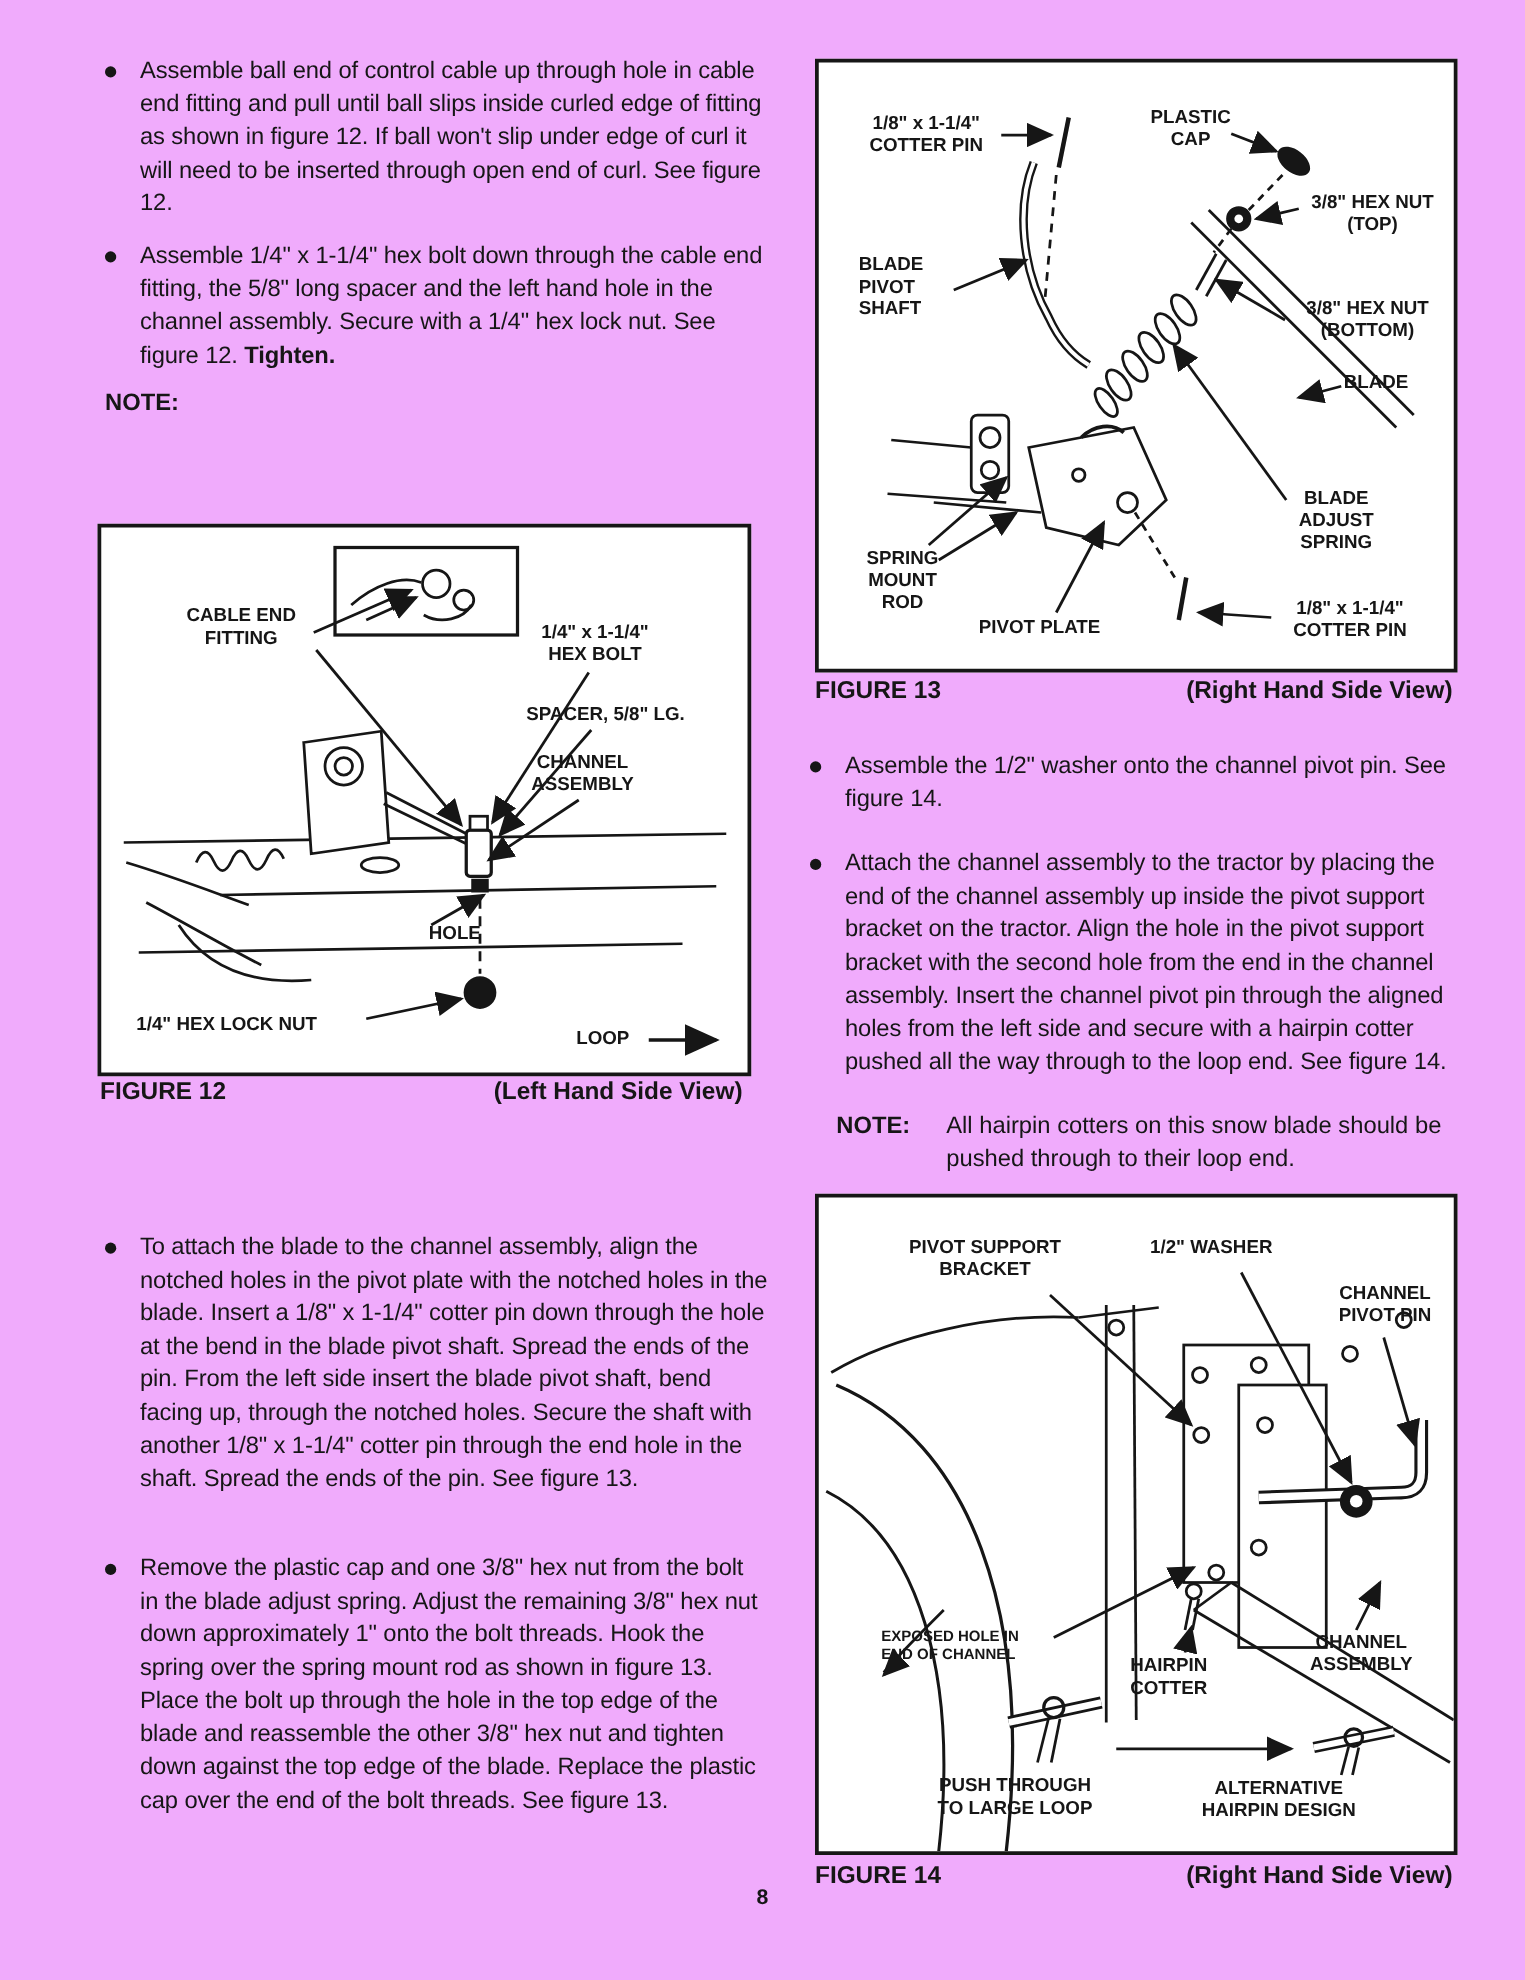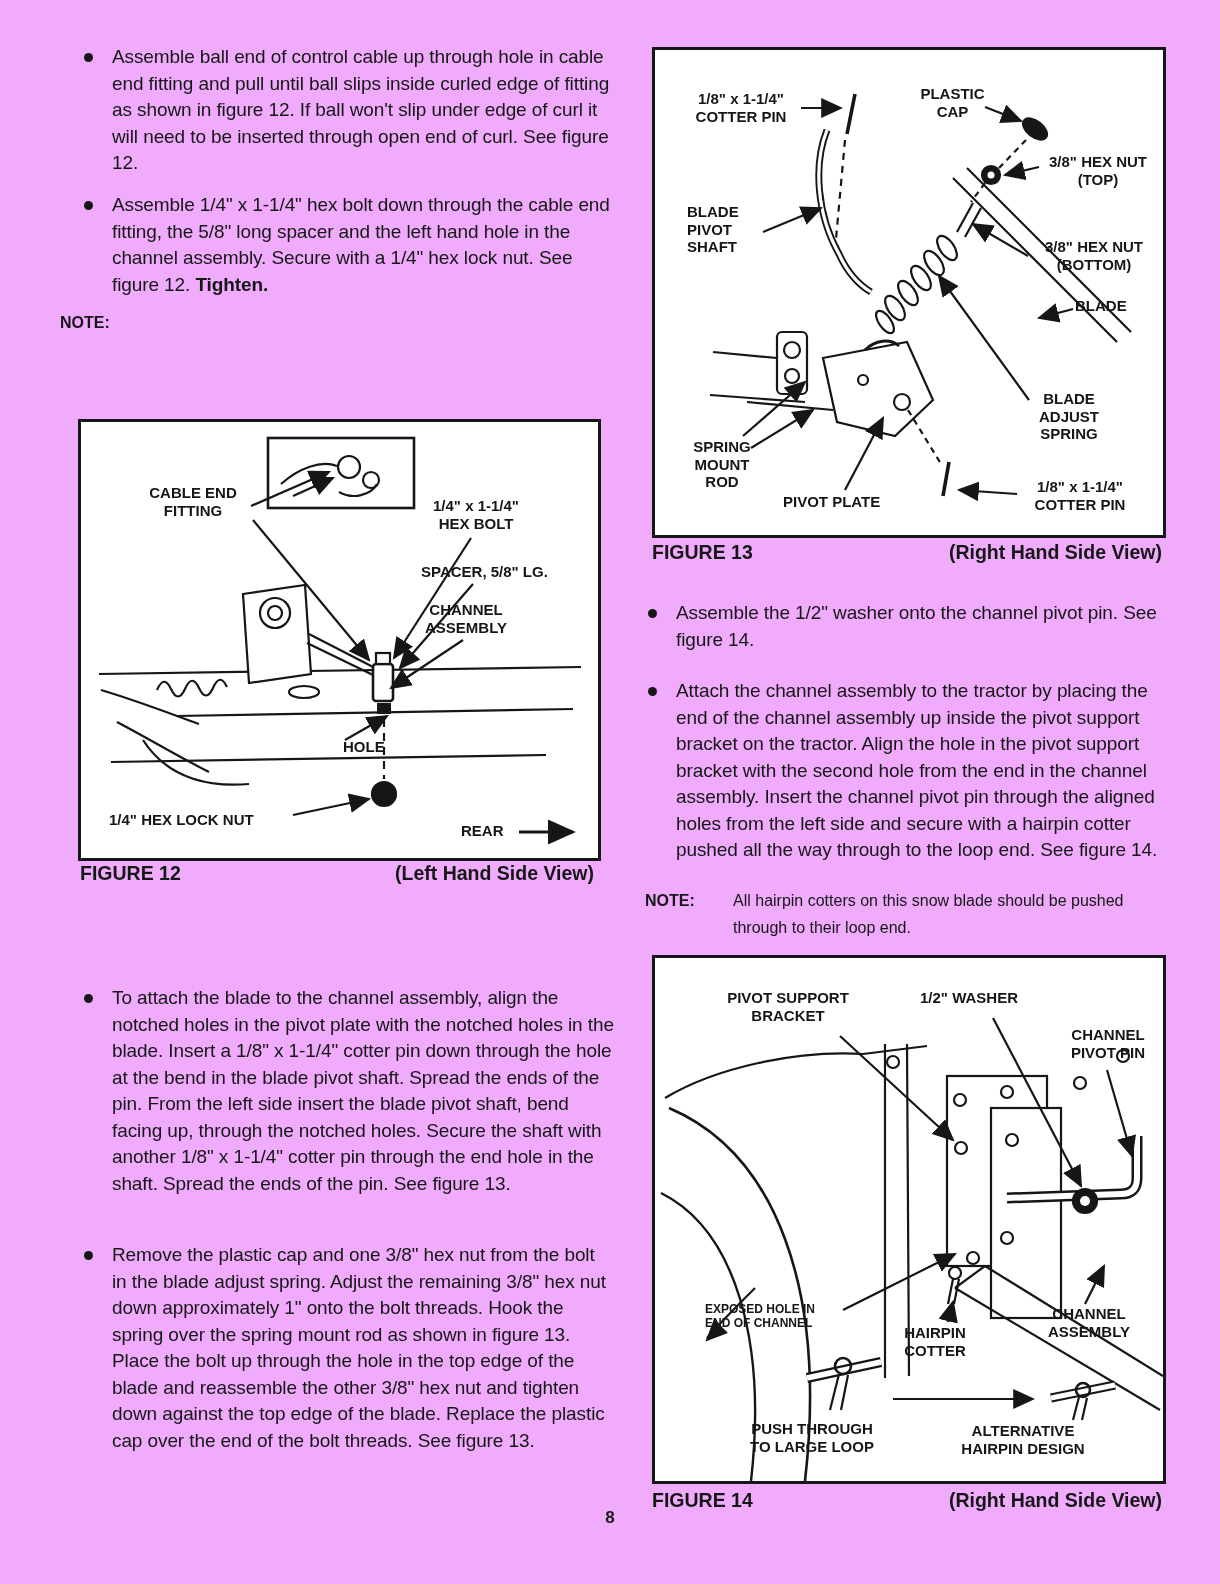--- a/index.html
+++ b/index.html
@@ -7,21 +7,21 @@
         font-family:"Liberation Sans",sans-serif;color:#161616;overflow:hidden;}
   .bullet{position:absolute;display:flex;}
   .dot{flex:0 0 auto;width:9px;height:9px;border-radius:50%;background:#161616;margin:9px 19px 0 0;}
   .btext{margin:0;font-size:19px;line-height:26.5px;letter-spacing:-0.1px;}
   .b-l1{left:84px;top:44px;width:530px;}
   .b-l2{left:84px;top:192px;width:530px;}
   .b-l3{left:84px;top:985px;width:530px;}
   .b-l4{left:84px;top:1242px;width:530px;}
   .b-r1{left:648px;top:600px;width:522px;}
   .b-r2{left:648px;top:678px;width:522px;}
-  .note{position:absolute;display:flex;font-size:16px;line-height:26.5px;}
+  .note{position:absolute;display:flex;font-size:19px;line-height:26.5px;margin-left:24px;}
   .note-label{flex:0 0 88px;font-weight:bold;}
   .note-text{margin:0;}
   .n1{left:60px;top:310px;width:562px;}
   .n2{left:645px;top:888px;width:528px;}
   .figure{position:absolute;border:3px solid #161616;background:#fff;}
   .fig12{left:78px;top:419px;width:517px;height:436px;}
   .fig13{left:652px;top:47px;width:508px;height:485px;}
   .fig14{left:652px;top:955px;width:508px;height:523px;}
   .figure svg{position:absolute;left:0;top:0;width:100%;height:100%;}
   .fig-label{position:absolute;font-weight:bold;font-size:15px;line-height:17.5px;white-space:pre-line;}
@@ -133,21 +133,21 @@
     </svg>
     <div class="fig-label f12-cable tc">CABLE END
 FITTING</div>
     <div class="fig-label f12-hexbolt tc">1/4" x 1-1/4"
 HEX BOLT</div>
     <div class="fig-label f12-spacer">SPACER, 5/8" LG.</div>
     <div class="fig-label f12-chassembly tc">CHANNEL
 ASSEMBLY</div>
     <div class="fig-label f12-hole">HOLE</div>
     <div class="fig-label f12-locknut">1/4" HEX LOCK NUT</div>
-    <div class="fig-label f12-rear">REAR</div>
+    <div class="fig-label f12-rear">LOOP</div>
   </div>
   <div class="caption cap12">
     <span>FIGURE 12</span>
     <span>(Left Hand Side View)</span>
   </div>
 
   <div class="bullet b-l3">
     <span class="dot"></span>
     <p class="btext">To attach the blade to the channel assembly, align the notched holes in the pivot plate with the notched holes in the blade. Insert a 1/8" x 1-1/4" cotter pin down through the hole at the bend in the blade pivot shaft. Spread the ends of the pin. From the left side insert the blade pivot shaft, bend facing up, through the notched holes. Secure the shaft with another 1/8" x 1-1/4" cotter pin through the end hole in the shaft. Spread the ends of the pin. See figure 13.</p>
   </div>

